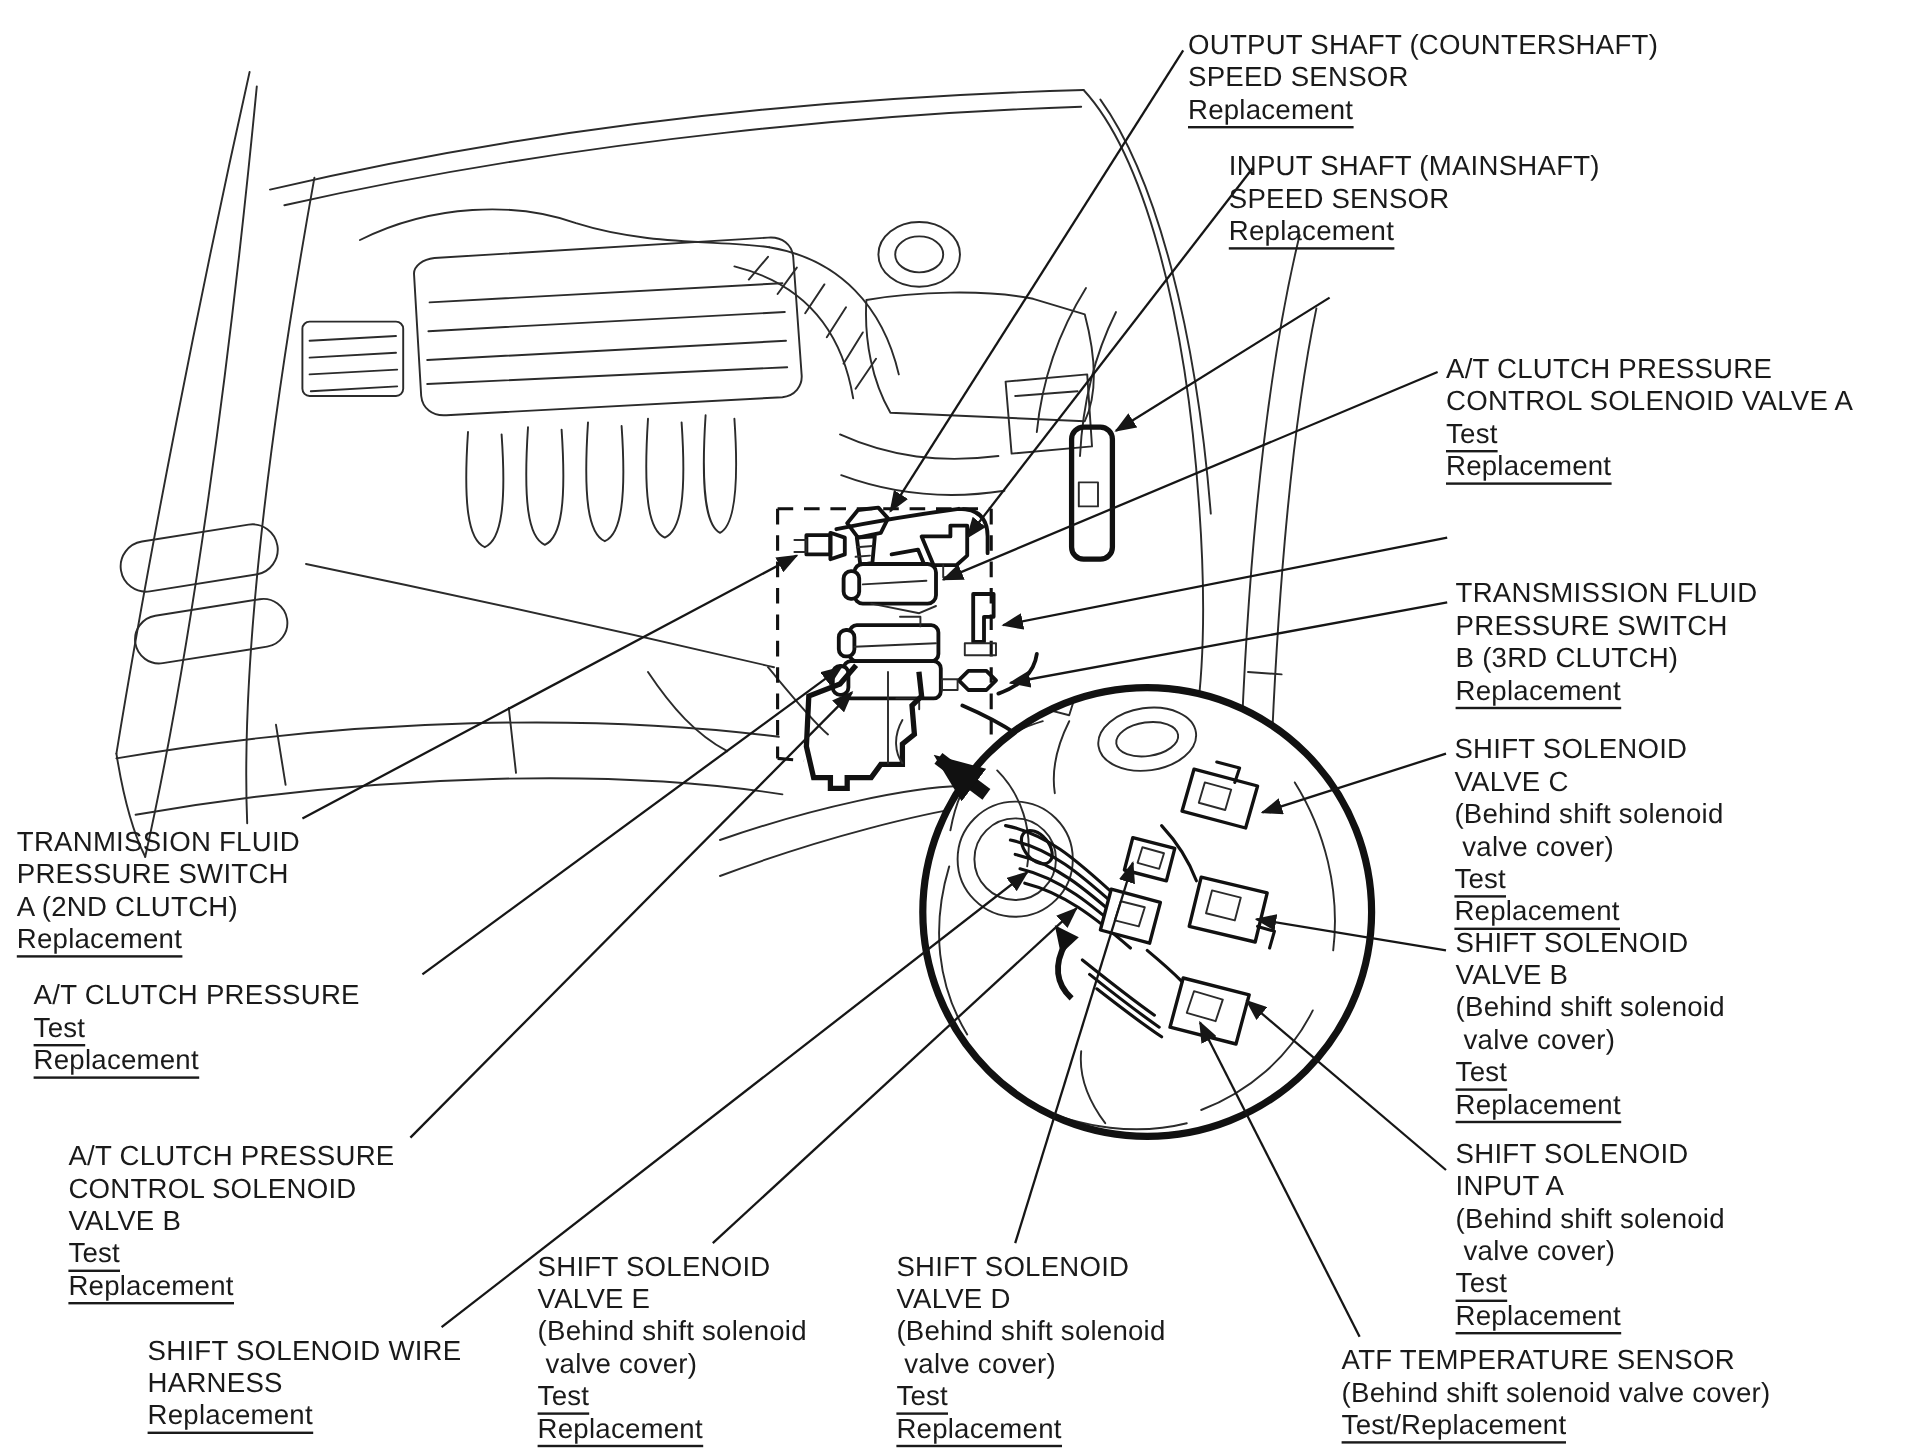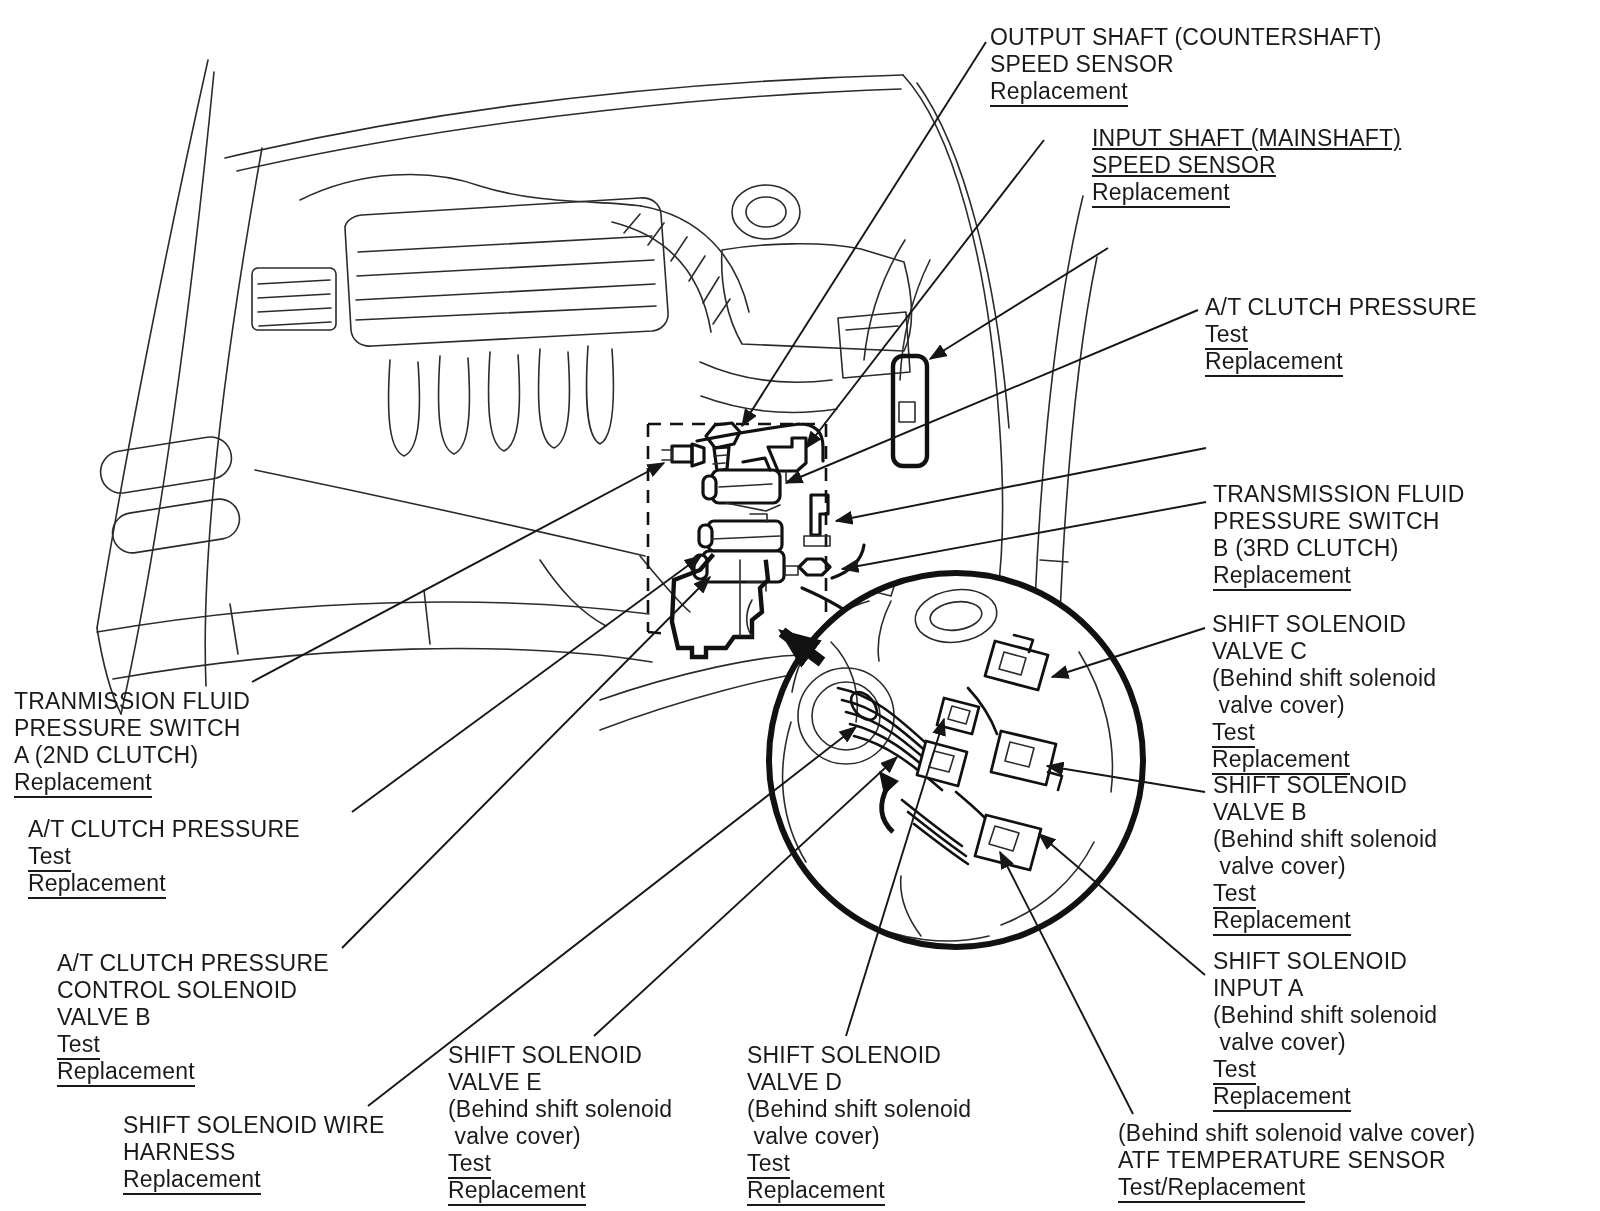--- a/index.html
+++ b/index.html
@@ -155,27 +155,27 @@
     <line class="leader" x1="252" y1="682" x2="664" y2="463" marker-end="url(#ah)"></line>
     <line class="leader" x1="352" y1="812" x2="701" y2="556" marker-end="url(#ah)"></line>
     <line class="leader" x1="342" y1="948" x2="710" y2="577" marker-end="url(#ah)"></line>
     <line class="leader" x1="368" y1="1106" x2="856" y2="727" marker-end="url(#ah)"></line>
     <line class="leader" x1="594" y1="1036" x2="897" y2="757" marker-end="url(#ah)"></line>
     <line class="leader" x1="846" y1="1036" x2="944" y2="719" marker-end="url(#ah)"></line>
   </g>
 </svg>
 
 <div class="label" style="left:990px;top:24px;"><div class="ln">OUTPUT SHAFT (COUNTERSHAFT)</div><div class="ln">SPEED SENSOR</div><div class="ln"><span class="lnk">Replacement</span></div></div>
-<div class="label" style="left:1092px;top:125px;text-decoration:underline;"><div class="ln">INPUT SHAFT (MAINSHAFT)</div><div class="ln">SPEED SENSOR</div><div class="ln"><span class="lnk">Replacement</span></div></div>
-<div class="label" style="left:1205px;top:294px;"><div class="ln">A/T CLUTCH PRESSURE</div><div class="ln"><span class="lnk">Test</span></div><div class="ln"><span class="lnk">Replacement</span></div></div>
+<div class="label" style="left:1024px;top:125px;"><div class="ln">INPUT SHAFT (MAINSHAFT)</div><div class="ln">SPEED SENSOR</div><div class="ln"><span class="lnk">Replacement</span></div></div>
+<div class="label" style="left:1205px;top:294px;"><div class="ln">A/T CLUTCH PRESSURE</div><div class="ln">CONTROL SOLENOID VALVE A</div><div class="ln"><span class="lnk">Test</span></div><div class="ln"><span class="lnk">Replacement</span></div></div>
 <div class="label" style="left:1213px;top:481px;"><div class="ln">TRANSMISSION FLUID</div><div class="ln">PRESSURE SWITCH</div><div class="ln">B (3RD CLUTCH)</div><div class="ln"><span class="lnk">Replacement</span></div></div>
 <div class="label" style="left:1212px;top:611px;"><div class="ln">SHIFT SOLENOID</div><div class="ln">VALVE C</div><div class="ln">(Behind shift solenoid</div><div class="ln"> valve cover)</div><div class="ln"><span class="lnk">Test</span></div><div class="ln"><span class="lnk">Replacement</span></div></div>
 <div class="label" style="left:1213px;top:772px;"><div class="ln">SHIFT SOLENOID</div><div class="ln">VALVE B</div><div class="ln">(Behind shift solenoid</div><div class="ln"> valve cover)</div><div class="ln"><span class="lnk">Test</span></div><div class="ln"><span class="lnk">Replacement</span></div></div>
 <div class="label" style="left:1213px;top:948px;"><div class="ln">SHIFT SOLENOID</div><div class="ln">INPUT A</div><div class="ln">(Behind shift solenoid</div><div class="ln"> valve cover)</div><div class="ln"><span class="lnk">Test</span></div><div class="ln"><span class="lnk">Replacement</span></div></div>
-<div class="label" style="left:1118px;top:1120px;"><div class="ln">(Behind shift solenoid valve cover)</div><div class="ln">ATF TEMPERATURE SENSOR</div><div class="ln"><span class="lnk">Test/Replacement</span></div></div>
+<div class="label" style="left:1118px;top:1120px;"><div class="ln">ATF TEMPERATURE SENSOR</div><div class="ln">(Behind shift solenoid valve cover)</div><div class="ln"><span class="lnk">Test/Replacement</span></div></div>
 <div class="label" style="left:14px;top:688px;"><div class="ln">TRANMISSION FLUID</div><div class="ln">PRESSURE SWITCH</div><div class="ln">A (2ND CLUTCH)</div><div class="ln"><span class="lnk">Replacement</span></div></div>
 <div class="label" style="left:28px;top:816px;"><div class="ln">A/T CLUTCH PRESSURE</div><div class="ln"><span class="lnk">Test</span></div><div class="ln"><span class="lnk">Replacement</span></div></div>
 <div class="label" style="left:57px;top:950px;"><div class="ln">A/T CLUTCH PRESSURE</div><div class="ln">CONTROL SOLENOID</div><div class="ln">VALVE B</div><div class="ln"><span class="lnk">Test</span></div><div class="ln"><span class="lnk">Replacement</span></div></div>
 <div class="label" style="left:87px;top:1112px;margin-left:36px;"><div class="ln">SHIFT SOLENOID WIRE</div><div class="ln">HARNESS</div><div class="ln"><span class="lnk">Replacement</span></div></div>
 <div class="label" style="left:448px;top:1042px;"><div class="ln">SHIFT SOLENOID</div><div class="ln">VALVE E</div><div class="ln">(Behind shift solenoid</div><div class="ln"> valve cover)</div><div class="ln"><span class="lnk">Test</span></div><div class="ln"><span class="lnk">Replacement</span></div></div>
 <div class="label" style="left:747px;top:1042px;"><div class="ln">SHIFT SOLENOID</div><div class="ln">VALVE D</div><div class="ln">(Behind shift solenoid</div><div class="ln"> valve cover)</div><div class="ln"><span class="lnk">Test</span></div><div class="ln"><span class="lnk">Replacement</span></div></div>
 
 </div>
 
 </body></html>

